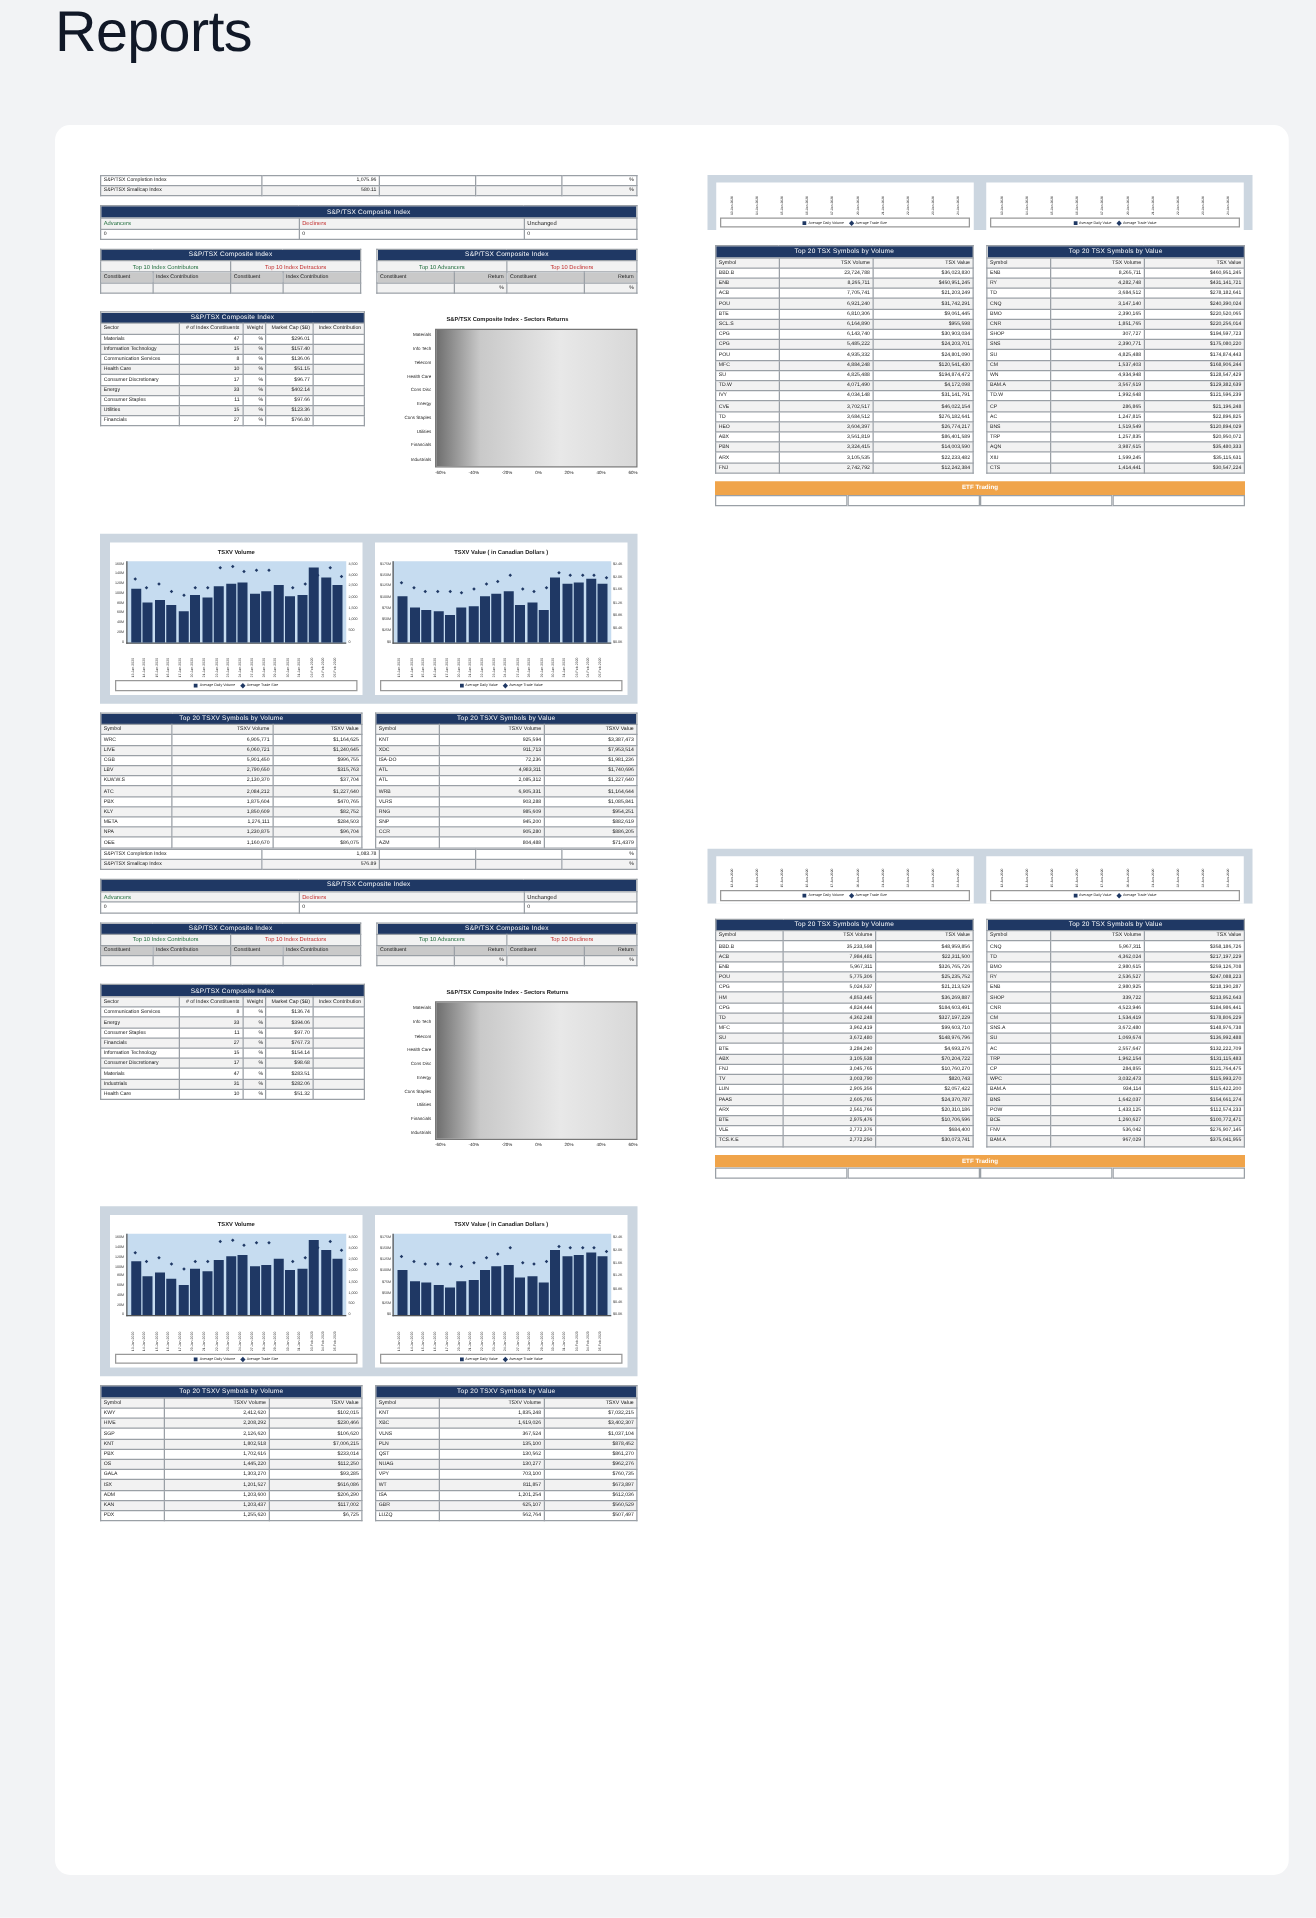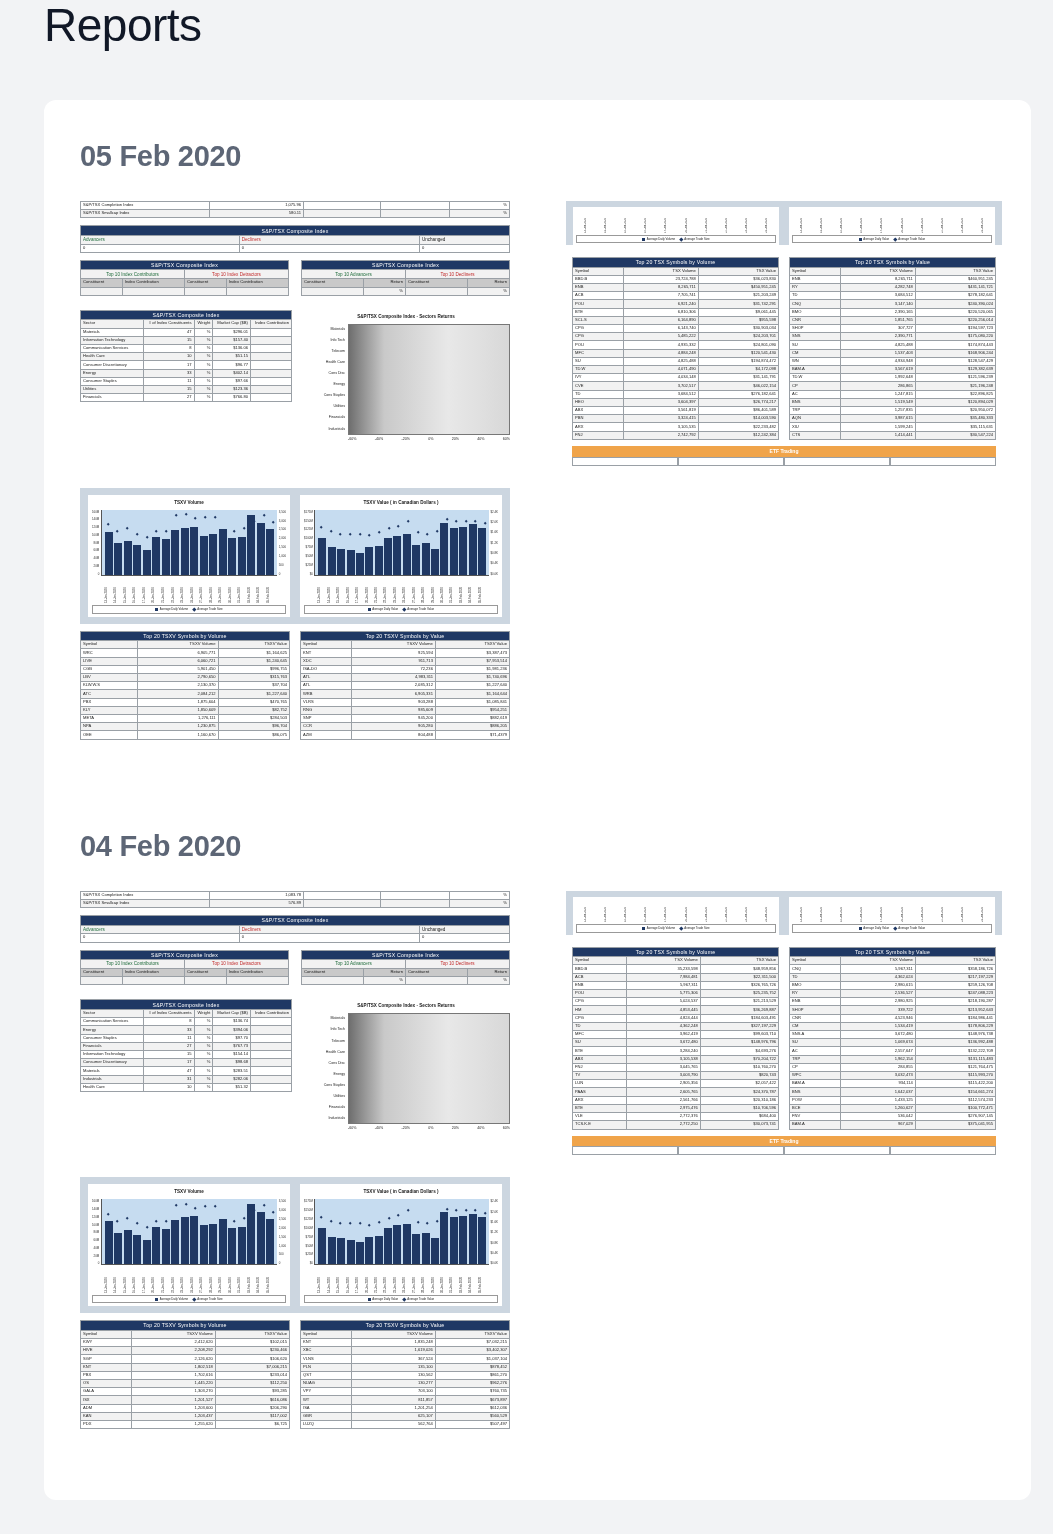--- a/index.html
+++ b/index.html
@@ -73,21 +73,20 @@
   .tbl-pair>div{flex:1 1 0;}
 </style>
 </head>
 <body>
 
 <div class="page-title">Reports</div>
 
 <div class="card">
   <div id="reports-root">
       <div>
-        <div class="report-date">05 Feb 2020</div>
         <div class="grid">
           <div class="col-left">
             <table class="tbl idx-strip">
               <tbody>
                 <tr>
                   <td style="width:30%">S&amp;P/TSX Completion Index</td>
                   <td class="num" style="width:22%">1,075.96</td>
                   <td style="width:18%"></td>
                   <td style="width:16%"></td>
                   <td class="num" style="width:14%">%</td>
@@ -879,21 +878,20 @@
                     <td class="num">804,488</td>
                     <td class="num">$71,4379</td>
                   </tr>
                 </tbody>
               </table>
             </div>
           </div>
         </div>
       </div>
       <div>
-        <div class="report-date second">04 Feb 2020</div>
         <div class="grid">
           <div class="col-left">
             <table class="tbl idx-strip">
               <tbody>
                 <tr>
                   <td style="width:30%">S&amp;P/TSX Completion Index</td>
                   <td class="num" style="width:22%">1,083.78</td>
                   <td style="width:18%"></td>
                   <td style="width:16%"></td>
                   <td class="num" style="width:14%">%</td>

